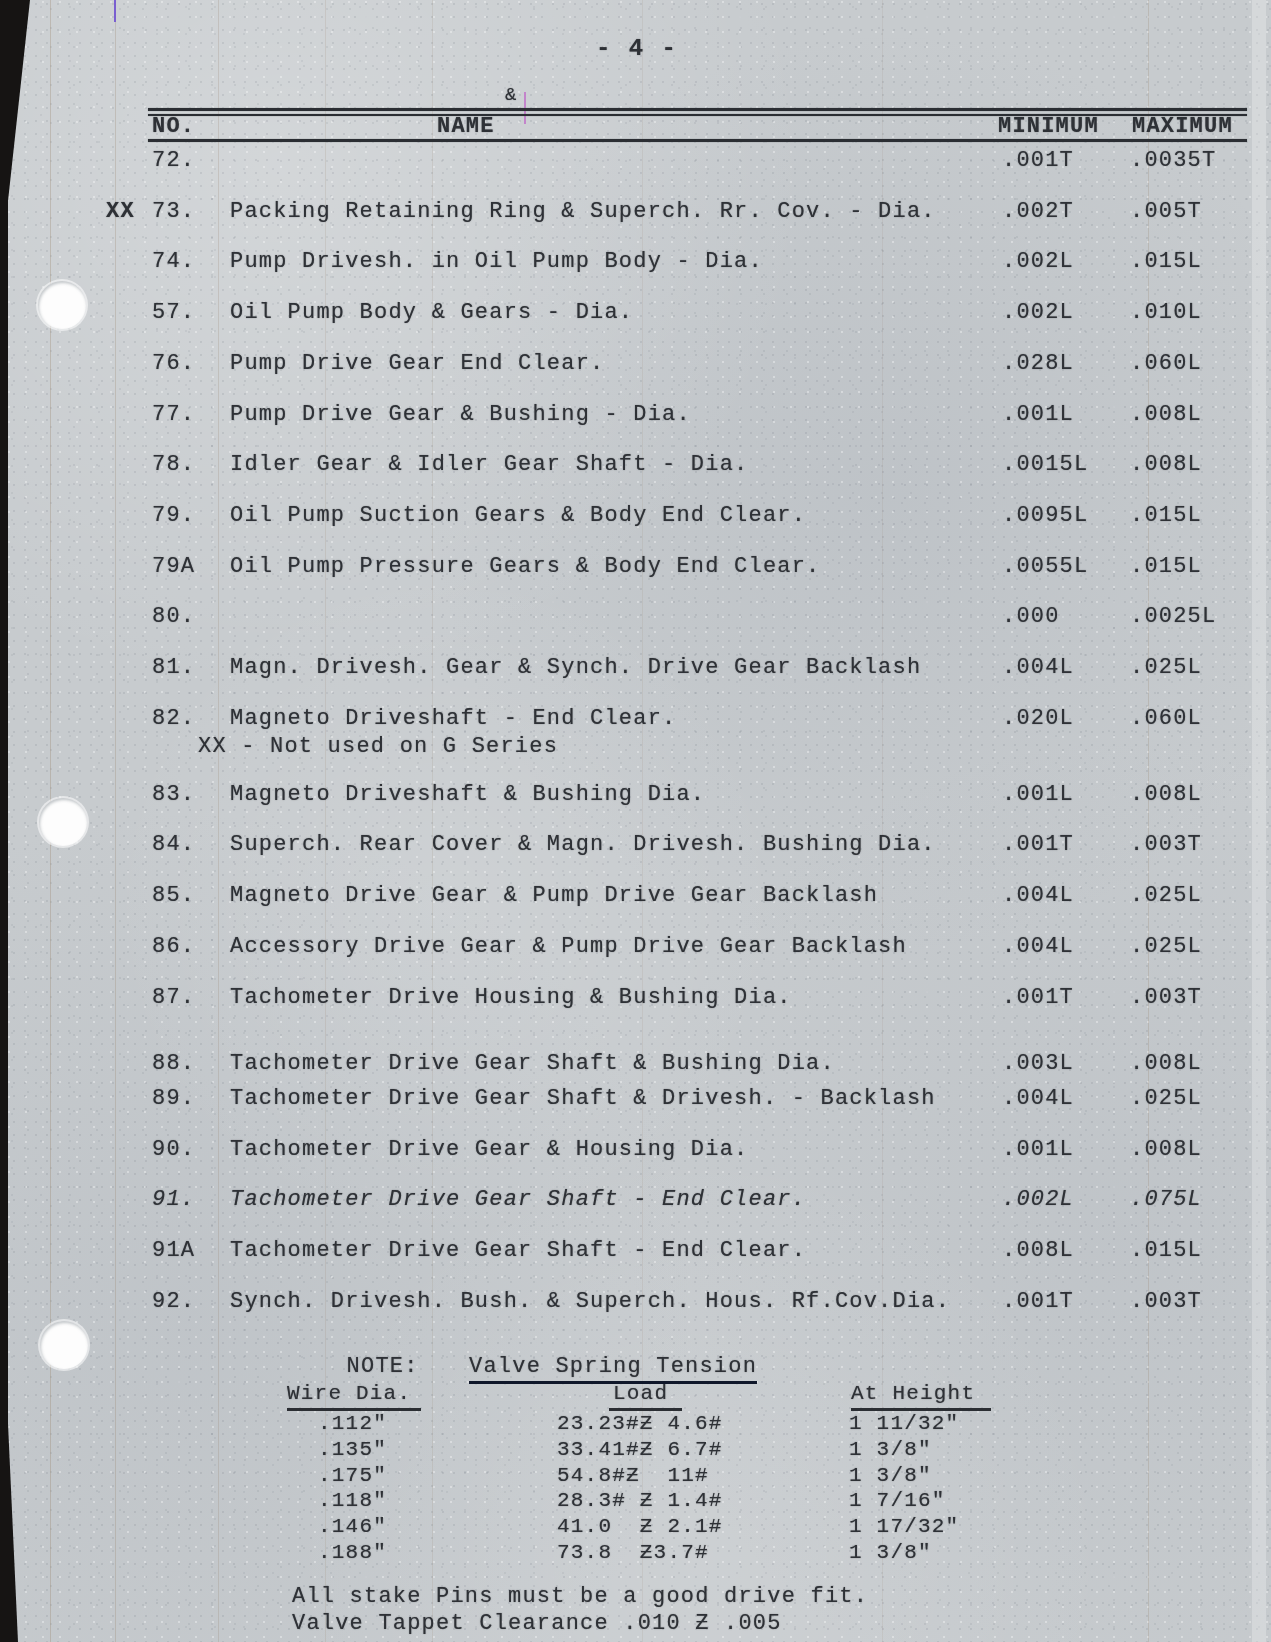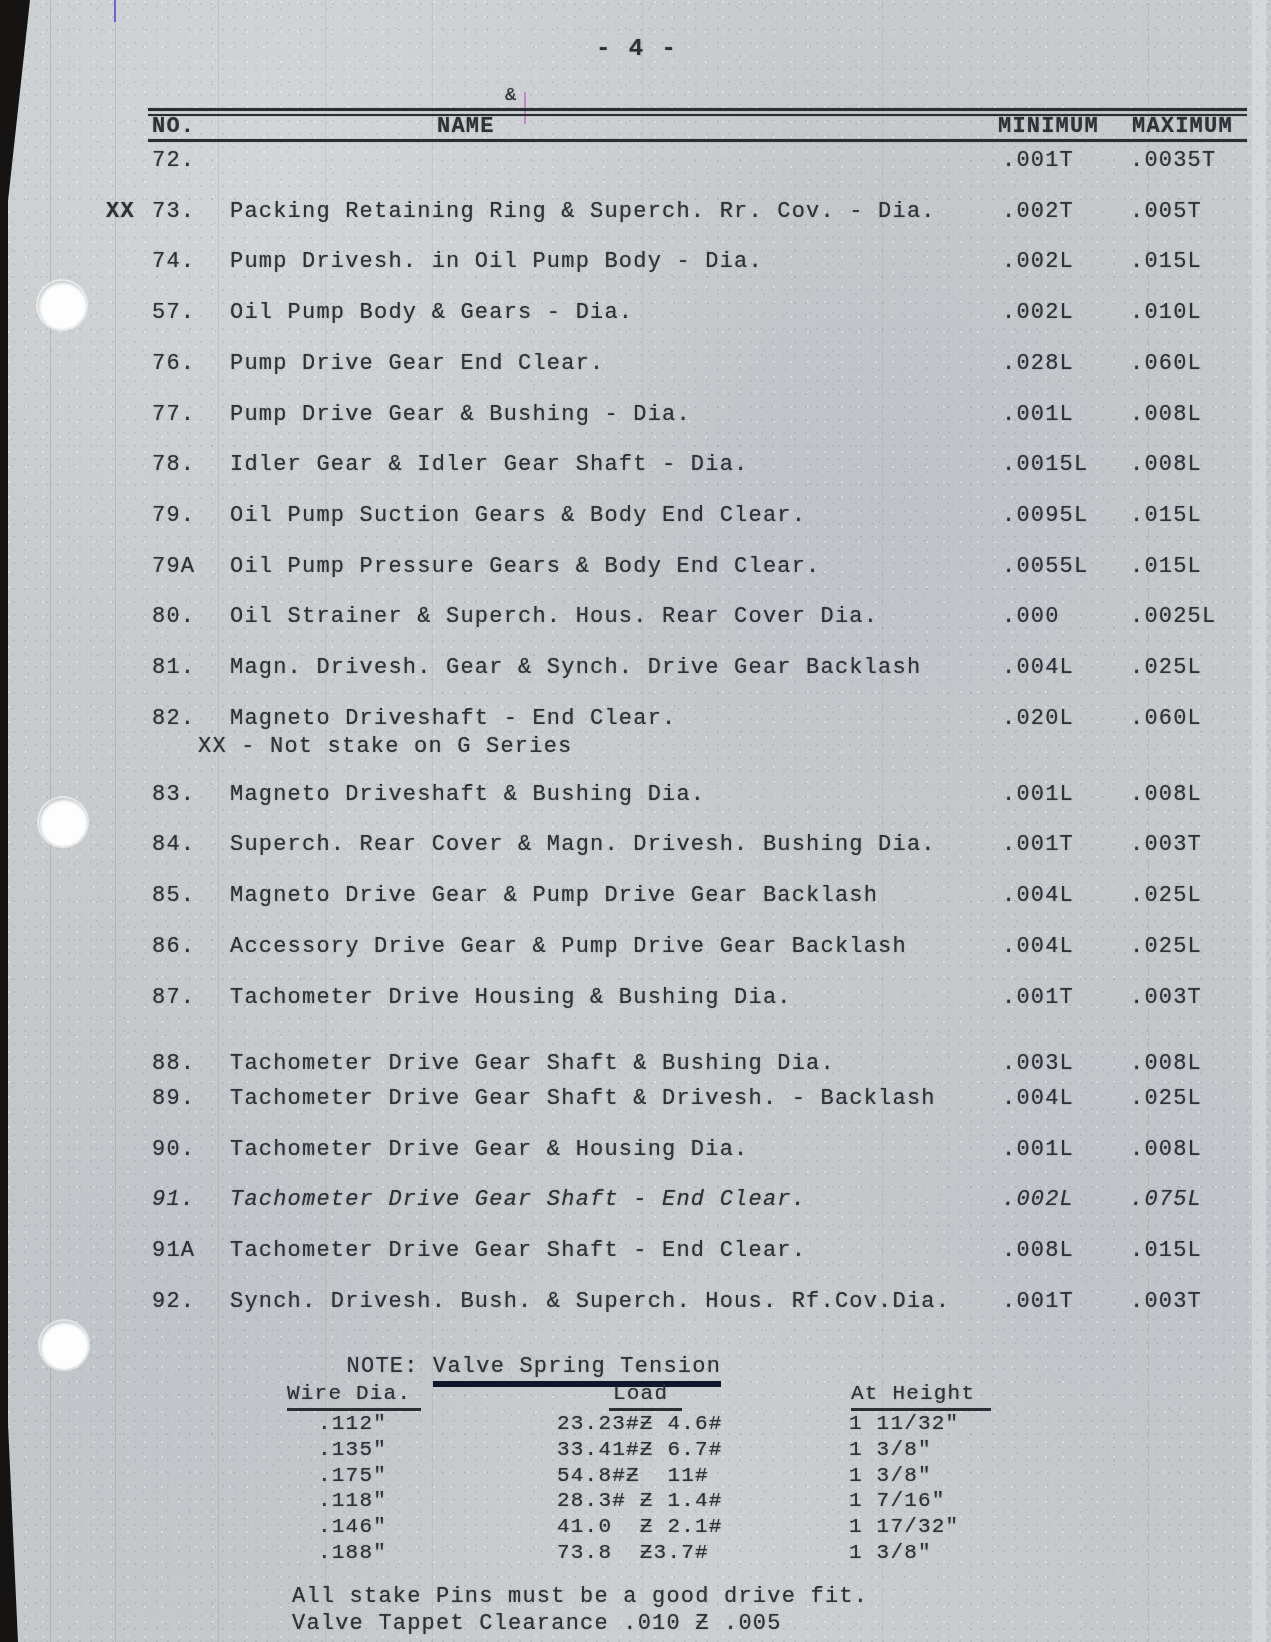--- a/index.html
+++ b/index.html
@@ -58,21 +58,21 @@
   .trow{position:absolute;left:0;width:1271px;height:26px;}
   .trow span{position:absolute;top:0;}
   .c-prefix{left:106px;font-weight:bold;text-align:center;}
   .c-no{left:152px;}
   .c-name{left:230px;}
   .c-min{left:1002px;}
   .c-max{left:1130px;}
   .trow-note{position:absolute;left:198px;width:900px;}
   
   .note-line{position:absolute;left:289px;top:1328px;}
-  .note-title{border-bottom:6px solid #0f172a;padding-bottom:2px;}
+  .note-title{border-bottom:3px solid #0f172a;padding-bottom:2px;margin-left:36px;}
   .spring-head span{position:absolute;top:1381px;font-size:21px;border-bottom:3px solid #2b2e33;padding-bottom:1px;}
   .sh-wire{left:287px;padding-right:10px;}
   .sh-load{left:609px;padding-left:4px;padding-right:14px;}
   .sh-height{left:851px;padding-right:16px;}
   .srow{position:absolute;left:0;width:1271px;height:25px;font-size:21px;line-height:24px;}
   .srow span{position:absolute;top:0;}
   .s-wire{left:318px;}
   .s-load{left:557px;}
   .s-height{left:849px;}
   .footer-line{position:absolute;left:292px;}
@@ -123,24 +123,24 @@
   <div id="main-rows">
       <div class="trow ink" style="top: 148px;"><span class="c-prefix"></span><span class="c-no">72.</span><span class="c-min">.001T</span><span class="c-max">.0035T</span></div>
       <div class="trow ink" style="top: 198.7px;"><span class="c-prefix">XX</span><span class="c-no">73.</span><span class="c-name">Packing Retaining Ring &amp; Superch. Rr. Cov. - Dia.</span><span class="c-min">.002T</span><span class="c-max">.005T</span></div>
       <div class="trow ink" style="top: 249.4px;"><span class="c-prefix"></span><span class="c-no">74.</span><span class="c-name">Pump Drivesh. in Oil Pump Body - Dia.</span><span class="c-min">.002L</span><span class="c-max">.015L</span></div>
       <div class="trow ink" style="top: 300.1px;"><span class="c-prefix"></span><span class="c-no">57.</span><span class="c-name">Oil Pump Body &amp; Gears - Dia.</span><span class="c-min">.002L</span><span class="c-max">.010L</span></div>
       <div class="trow ink" style="top: 350.8px;"><span class="c-prefix"></span><span class="c-no">76.</span><span class="c-name">Pump Drive Gear End Clear.</span><span class="c-min">.028L</span><span class="c-max">.060L</span></div>
       <div class="trow ink" style="top: 401.5px;"><span class="c-prefix"></span><span class="c-no">77.</span><span class="c-name">Pump Drive Gear &amp; Bushing - Dia.</span><span class="c-min">.001L</span><span class="c-max">.008L</span></div>
       <div class="trow ink" style="top: 452.2px;"><span class="c-prefix"></span><span class="c-no">78.</span><span class="c-name">Idler Gear &amp; Idler Gear Shaft - Dia.</span><span class="c-min">.0015L</span><span class="c-max">.008L</span></div>
       <div class="trow ink" style="top: 502.9px;"><span class="c-prefix"></span><span class="c-no">79.</span><span class="c-name">Oil Pump Suction Gears &amp; Body End Clear.</span><span class="c-min">.0095L</span><span class="c-max">.015L</span></div>
       <div class="trow ink" style="top: 553.6px;"><span class="c-prefix"></span><span class="c-no">79A</span><span class="c-name">Oil Pump Pressure Gears &amp; Body End Clear.</span><span class="c-min">.0055L</span><span class="c-max">.015L</span></div>
-      <div class="trow ink" style="top: 604.3px;"><span class="c-prefix"></span><span class="c-no">80.</span><span class="c-name">Oil Strainer &amp; Superch. Hous. Rear Cover Dia.</span><span class="c-min">.000</span><span class="c-max">.0025L</span></div>
+      <div class="trow ink" style="top: 604.3px;"><span class="c-prefix"></span><span class="c-no">80.</span><span class="c-min">.000</span><span class="c-max">.0025L</span></div>
       <div class="trow ink" style="top: 655px;"><span class="c-prefix"></span><span class="c-no">81.</span><span class="c-name">Magn. Drivesh. Gear &amp; Synch. Drive Gear Backlash</span><span class="c-min">.004L</span><span class="c-max">.025L</span></div>
       <div class="trow ink" style="top: 705.7px;"><span class="c-prefix"></span><span class="c-no">82.</span><span class="c-name">Magneto Driveshaft - End Clear.</span><span class="c-min">.020L</span><span class="c-max">.060L</span></div>
-      <div class="trow-note ink" style="top: 733.7px;">XX - Not stake on G Series</div>
+      <div class="trow-note ink" style="top: 733.7px;">XX - Not used on G Series</div>
       <div class="trow ink" style="top: 781.7px;"><span class="c-prefix"></span><span class="c-no">83.</span><span class="c-name">Magneto Driveshaft &amp; Bushing Dia.</span><span class="c-min">.001L</span><span class="c-max">.008L</span></div>
       <div class="trow ink" style="top: 832.4px;"><span class="c-prefix"></span><span class="c-no">84.</span><span class="c-name">Superch. Rear Cover &amp; Magn. Drivesh. Bushing Dia.</span><span class="c-min">.001T</span><span class="c-max">.003T</span></div>
       <div class="trow ink" style="top: 883.1px;"><span class="c-prefix"></span><span class="c-no">85.</span><span class="c-name">Magneto Drive Gear &amp; Pump Drive Gear Backlash</span><span class="c-min">.004L</span><span class="c-max">.025L</span></div>
       <div class="trow ink" style="top: 933.8px;"><span class="c-prefix"></span><span class="c-no">86.</span><span class="c-name">Accessory Drive Gear &amp; Pump Drive Gear Backlash</span><span class="c-min">.004L</span><span class="c-max">.025L</span></div>
       <div class="trow ink" style="top: 984.5px;"><span class="c-prefix"></span><span class="c-no">87.</span><span class="c-name">Tachometer Drive Housing &amp; Bushing Dia.</span><span class="c-min">.001T</span><span class="c-max">.003T</span></div>
       <div class="trow ink" style="top: 1051px;"><span class="c-prefix"></span><span class="c-no">88.</span><span class="c-name">Tachometer Drive Gear Shaft &amp; Bushing Dia.</span><span class="c-min">.003L</span><span class="c-max">.008L</span></div>
       <div class="trow ink" style="top: 1085.9px;"><span class="c-prefix"></span><span class="c-no">89.</span><span class="c-name">Tachometer Drive Gear Shaft &amp; Drivesh. - Backlash</span><span class="c-min">.004L</span><span class="c-max">.025L</span></div>
       <div class="trow ink" style="top: 1136.6px;"><span class="c-prefix"></span><span class="c-no">90.</span><span class="c-name">Tachometer Drive Gear &amp; Housing Dia.</span><span class="c-min">.001L</span><span class="c-max">.008L</span></div>
       <div class="trow ink" style="top: 1187.3px; font-style: italic;"><span class="c-prefix"></span><span class="c-no">91.</span><span class="c-name">Tachometer Drive Gear Shaft - End Clear.</span><span class="c-min">.002L</span><span class="c-max">.075L</span></div>
       <div class="trow ink" style="top: 1238px;"><span class="c-prefix"></span><span class="c-no">91A</span><span class="c-name">Tachometer Drive Gear Shaft - End Clear.</span><span class="c-min">.008L</span><span class="c-max">.015L</span></div>

